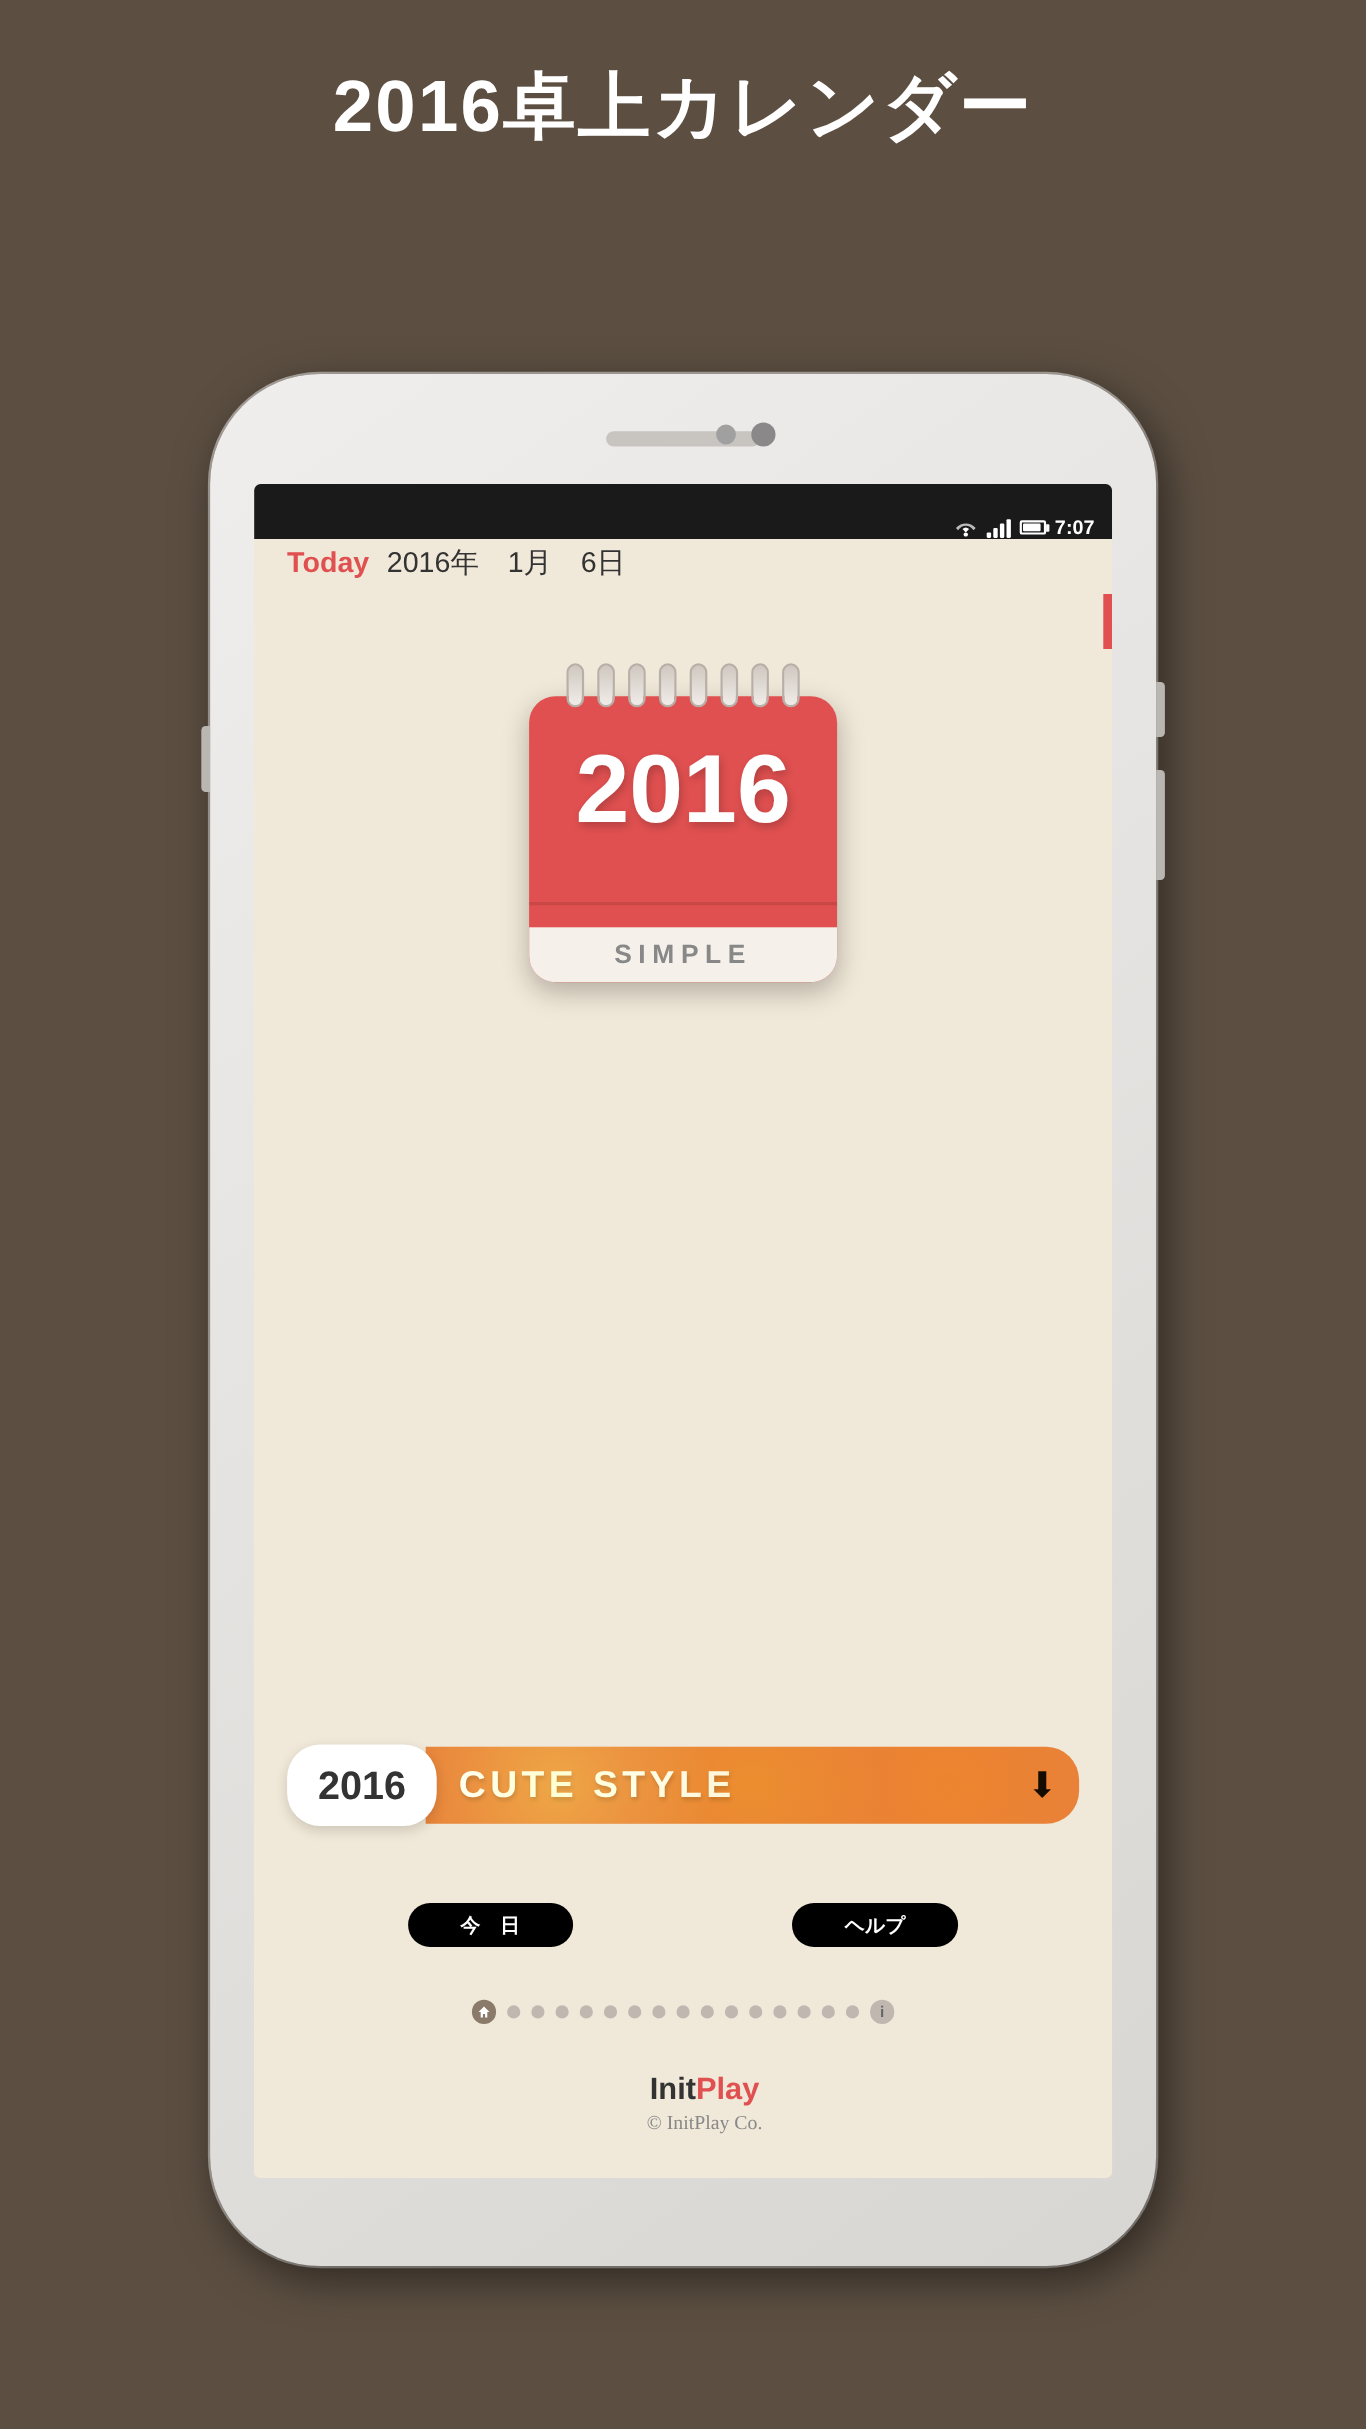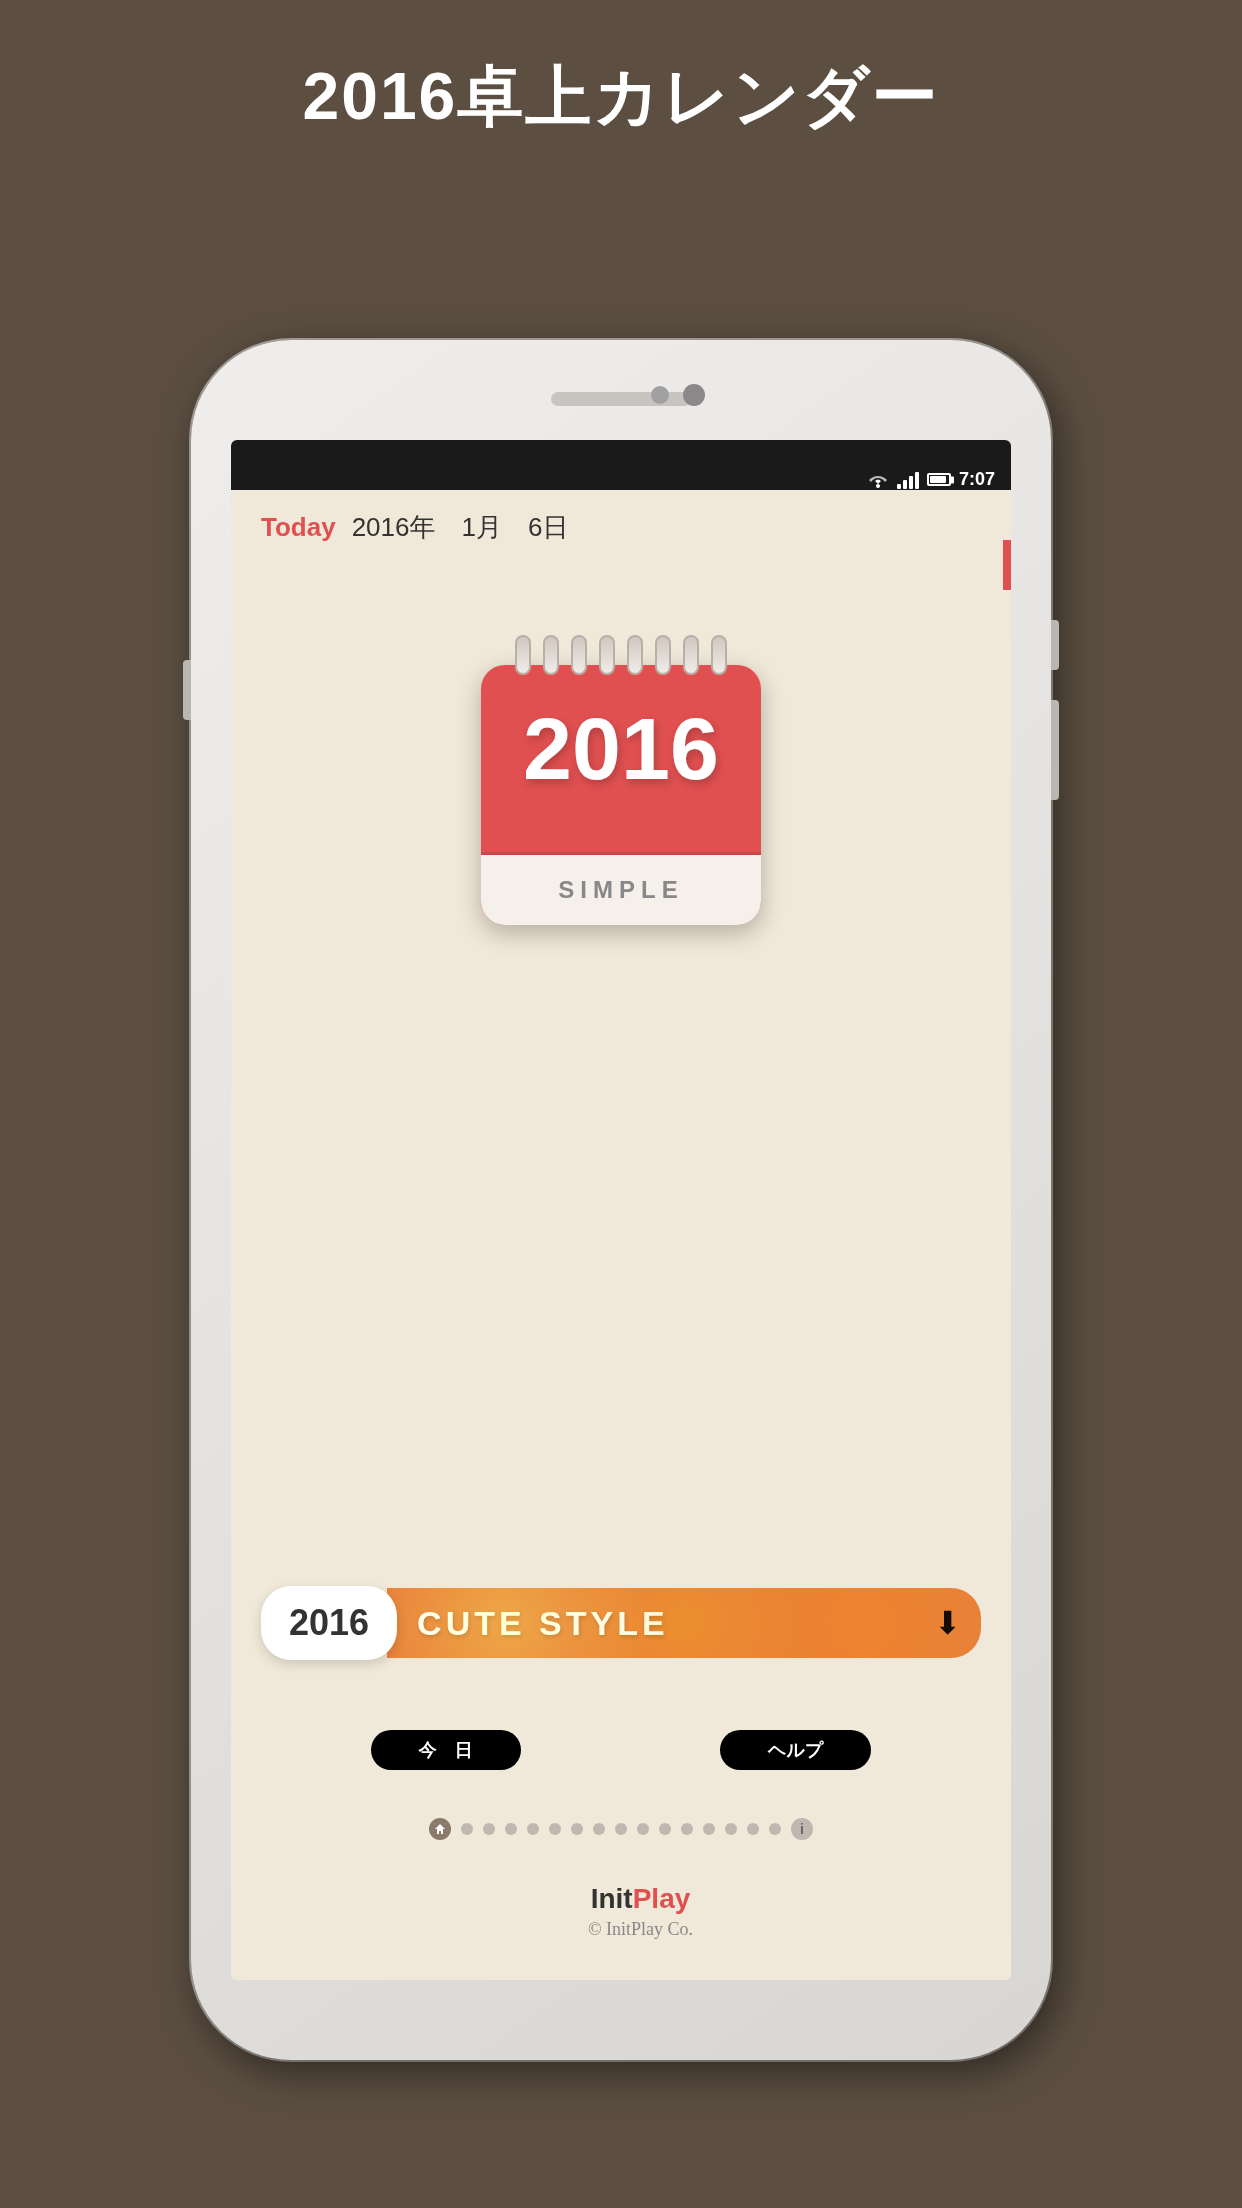--- a/index.html
+++ b/index.html
@@ -223,21 +223,21 @@
       background: #f0e8d8;
       flex: 1;
       position: relative;
       height: calc(100% - 50px);
     }
 
     
     .today-bar {
       display: flex;
       align-items: center;
-      padding: 20px 30px;
+      padding: 4px 30px;
       gap: 16px;
     }
 
     .today-label {
       font-size: 26px;
       font-weight: 700;
       color: #e05050;
     }
 
     .today-date {
@@ -317,21 +317,21 @@
       right: 0;
       height: 3px;
       background: rgba(0,0,0,0.1);
     }
 
     .calendar-footer {
       position: absolute;
       bottom: 0;
       left: 0;
       right: 0;
-      height: 70px;
+      height: 50px;
       background: #f5f0ea;
       display: flex;
       align-items: center;
       justify-content: center;
     }
 
     .calendar-footer-text {
       font-size: 24px;
       font-weight: 700;
       color: #888;

